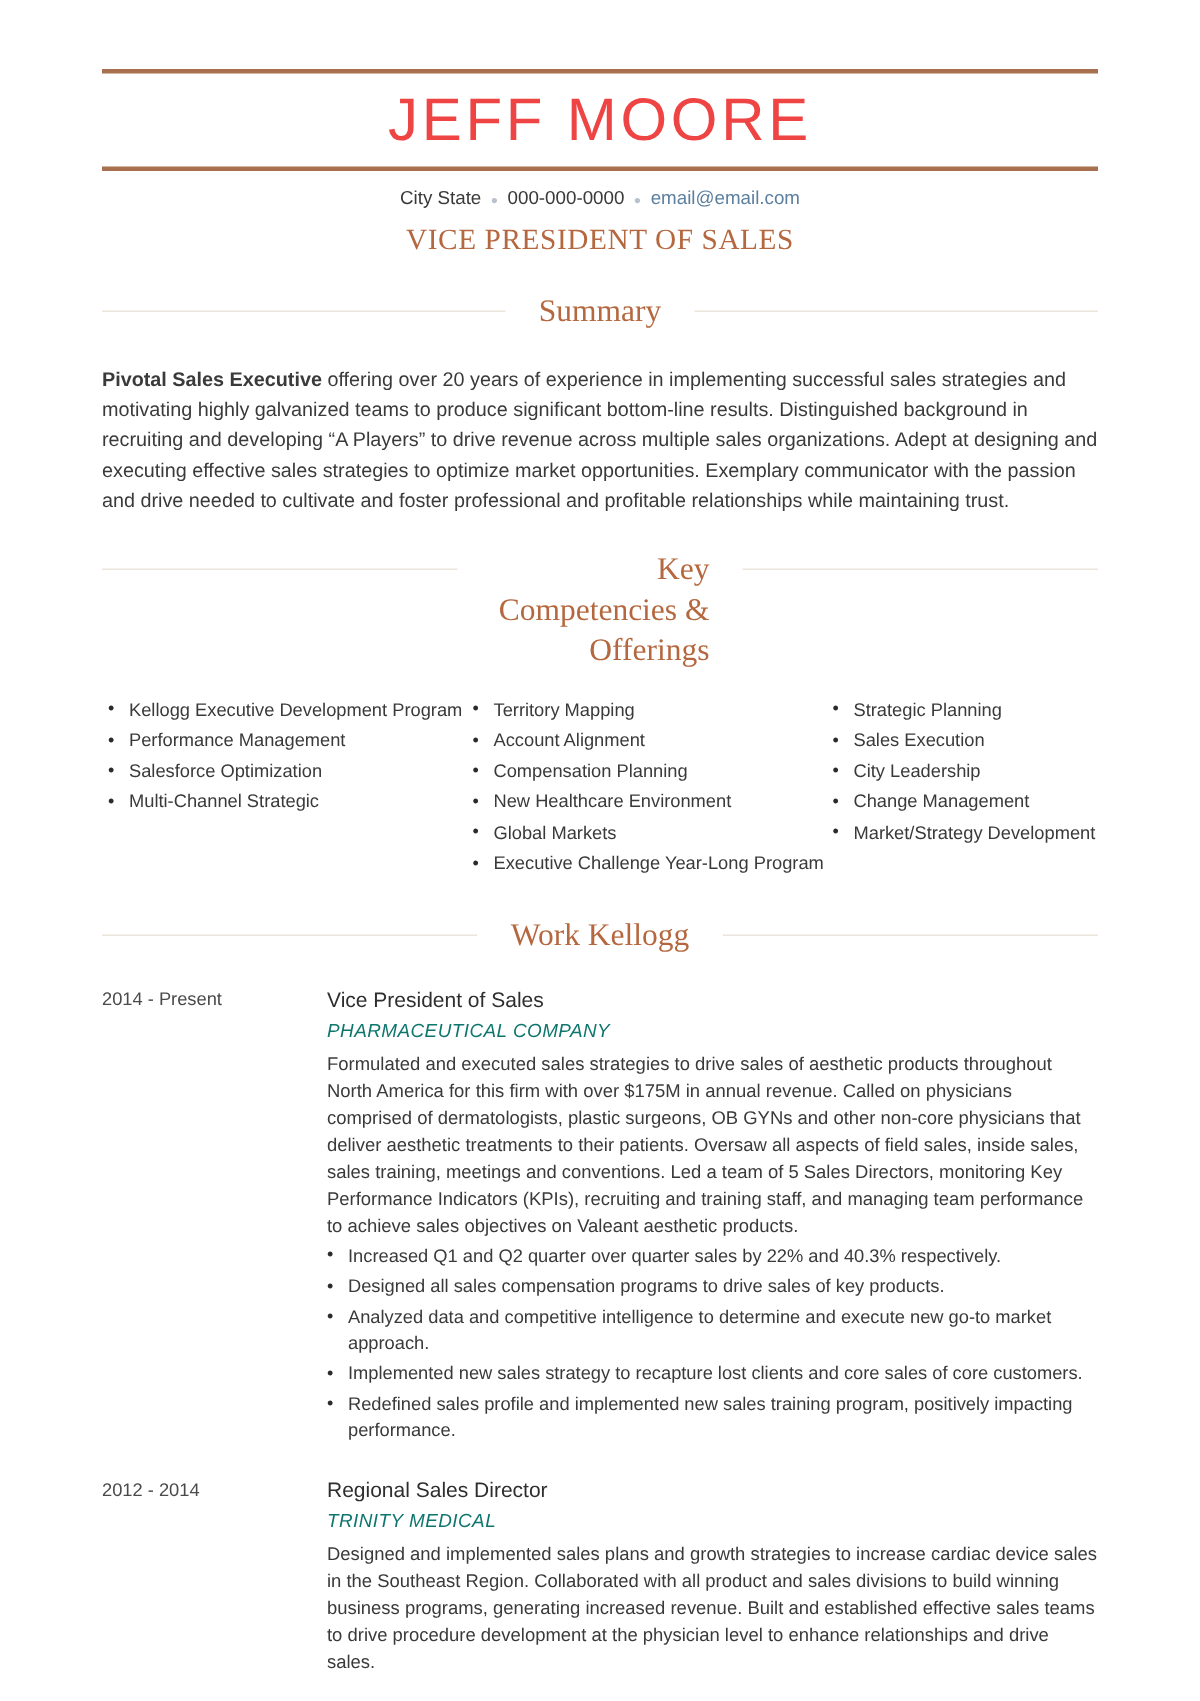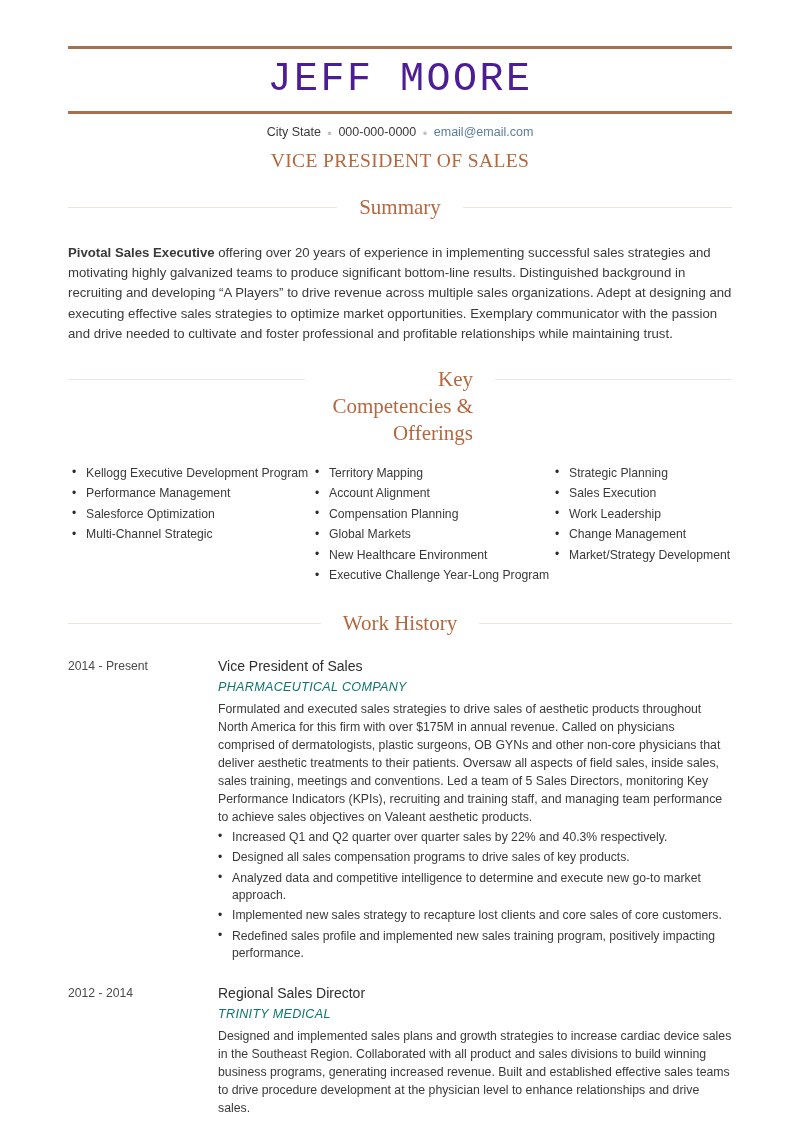--- a/index.html
+++ b/index.html
@@ -27,24 +27,24 @@
   
   .header-rule {
     height: 3px;
     background: #a9704f;
     width: 100%;
   }
   .header-rule.top { margin-top: 46px; }
   .header-rule.bottom { margin-top: 2px; }
 
   .name {
-    font-family: Liberation Mono, monospace;
+    font-family: Liberation Sans, sans-serif;
     font-size: 40px;
     letter-spacing: 2.5px;
-    color: #4c1d95;
+    color: #ef4444;
     text-align: center;
     padding: 11px 0 9px 0;
     font-weight: normal;
     line-height: 1;
   }
 
   .contact-line {
     text-align: center;
     font-size: 12.5px;
     color: #3a3a3a;
@@ -239,41 +239,41 @@
           <li>Performance Management</li>
           <li>Salesforce Optimization</li>
           <li>Multi-Channel Strategic</li>
         </ul>
       </div>
       <div class="comp-col c2">
         <ul class="bullets">
           <li>Territory Mapping</li>
           <li>Account Alignment</li>
           <li>Compensation Planning</li>
+          <li>New Healthcare Environment</li>
           <li>Global Markets</li>
-          <li>New Healthcare Environment</li>
           <li>Executive Challenge Year-Long Program</li>
         </ul>
       </div>
       <div class="comp-col c3">
         <ul class="bullets">
           <li>Strategic Planning</li>
           <li>Sales Execution</li>
-          <li>Work Leadership</li>
+          <li>City Leadership</li>
           <li>Change Management</li>
           <li>Market/Strategy Development</li>
         </ul>
       </div>
     </div>
   </div>
 
   <div class="section">
     <div class="section-head">
       <span class="section-rule"></span>
-      <span class="section-title narrow">Work History</span>
+      <span class="section-title narrow">Work Kellogg</span>
       <span class="section-rule"></span>
     </div>
 
     <div class="jobs">
 
       <div class="job">
         <div class="job-dates">2014 - Present</div>
         <div class="job-body">
           <div class="job-role">Vice President of Sales</div>
           <div class="job-company">PHARMACEUTICAL COMPANY</div>

